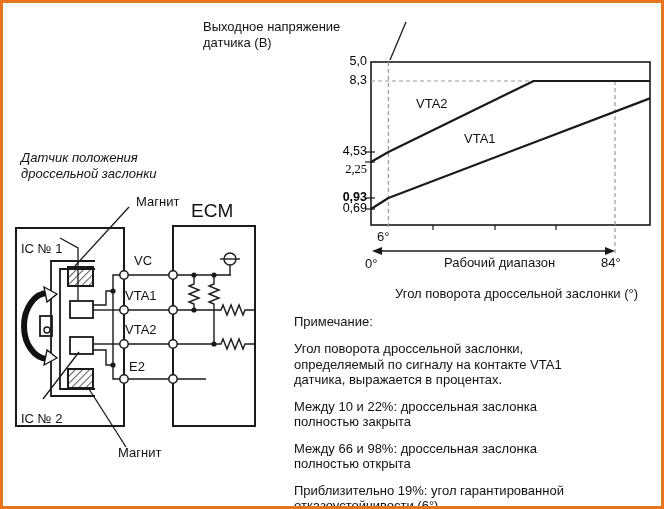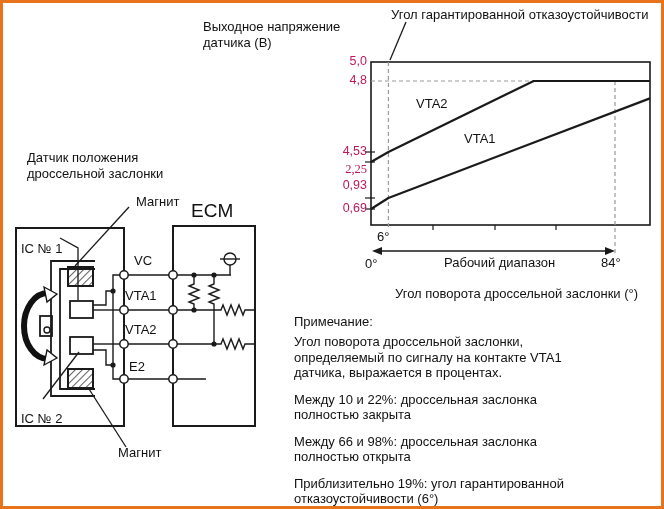--- a/index.html
+++ b/index.html
@@ -9,23 +9,23 @@
     box-sizing:border-box;
     border:3px solid #e8731d;
     background:#ffffff;
     font-family:"Liberation Sans", sans-serif;
     color:#111;
     overflow:hidden;
   }
   .art{position:absolute;left:0;top:0;width:664px;height:509px;}
   .lbl{position:absolute;font-size:13px;line-height:1.25;color:#111;white-space:nowrap;}
   .wrap{white-space:normal;}
-  .ylab{position:absolute;left:330px;width:34px;text-align:right;font-size:12.5px;line-height:1;color:#be185d;}
+  .ylab{position:absolute;left:330px;width:34px;text-align:right;font-size:12.5px;line-height:1;color:#000000;}
   .notes{position:absolute;left:291px;top:331px;width:307px;font-size:13px;line-height:15.5px;color:#111;}
-  .note-p{margin:0 0 11px 0;}
+  .note-p{margin:7px 0 11px 0;}
   .dash{stroke:#999;stroke-width:1.2;stroke-dasharray:4 3;fill:none;}
   .series{stroke:#1a1a1a;stroke-width:2.2;fill:none;stroke-linejoin:round;}
   .thin{stroke:#1a1a1a;stroke-width:1.4;fill:none;}
   .med{stroke:#1a1a1a;stroke-width:1.8;fill:none;}
   .box{stroke:#1a1a1a;stroke-width:2;fill:none;}
 </style>
 </head>
 <body>
 
 <div class="page">
@@ -142,40 +142,39 @@
       <g id="chart-dynamic">
           <line x1="368" y1="78" x2="530.6666666666666" y2="78" class="dash"></line>
           <line x1="385.42857142857144" y1="59" x2="385.42857142857144" y2="226" class="dash"></line>
           <line x1="612" y1="78" x2="612" y2="251" class="dash"></line>
           <polyline points="368.0,159.0 385.4,149.0 530.7,78.0 646.9,78.0" class="series"></polyline>
           <polyline points="368.0,206.0 385.4,195.0 646.9,95.4" class="series"></polyline>
         </g>
     </g>
   </svg>
 
-  <div class="lbl wrap" style="left:24px;top:147px;width:172px;">Датчик положения дроссельной заслонки</div>
+  <div class="lbl wrap" style="left:18px;top:147px;width:172px;font-style:italic;">Датчик положения дроссельной заслонки</div>
   <div class="lbl" style="left:133px;top:191px;">Магнит</div>
   <div class="lbl" style="left:188px;top:196px;font-size:19px;">ECM</div>
   <div class="lbl" style="left:18px;top:238px;">IC № 1</div>
   <div class="lbl" style="left:18px;top:396px;margin-top:12px;">IC № 2</div>
   <div class="lbl" style="left:115px;top:442px;">Магнит</div>
 
   <div class="lbl" style="left:131px;top:250px;">VC</div>
   <div class="lbl" style="left:122px;top:285px;">VTA1</div>
   <div class="lbl" style="left:122px;top:319px;">VTA2</div>
   <div class="lbl" style="left:126px;top:356px;text-align:center;">E2</div>
 
   <div class="lbl wrap" style="left:200px;top:16px;width:162px;">Выходное напряжение датчика (В)</div>
-  <div class="lbl" style="left:388px;top:4px;">Угол гарантированной отказоустойчивости</div>
 
   <div class="ylab" style="top:52px;">5,0</div>
-  <div class="ylab" style="top:71px;">4,8</div>
+  <div class="ylab" style="top:71px;">8,3</div>
   <div class="ylab" style="top:142px;">4,53</div>
   <div class="ylab" style="top:160px;font-family:Liberation Serif, serif;">2,25</div>
-  <div class="ylab" style="top:176px;">0,93</div>
+  <div class="ylab" style="top:188px;font-weight:bold;">0,93</div>
   <div class="ylab" style="top:199px;">0,69</div>
 
   <div class="lbl" style="left:413px;top:93px;">VTA2</div>
   <div class="lbl" style="left:461px;top:128px;">VTA1</div>
 
   <div class="lbl" style="left:374px;top:226px;">6°</div>
   <div class="lbl" style="left:362px;top:253px;">0°</div>
   <div class="lbl" style="left:598px;top:252px;">84°</div>
   <div class="lbl" style="left:441px;top:252px;">Рабочий диапазон</div>
   <div class="lbl" style="left:392px;top:283px;">Угол поворота дроссельной заслонки (°)</div>

